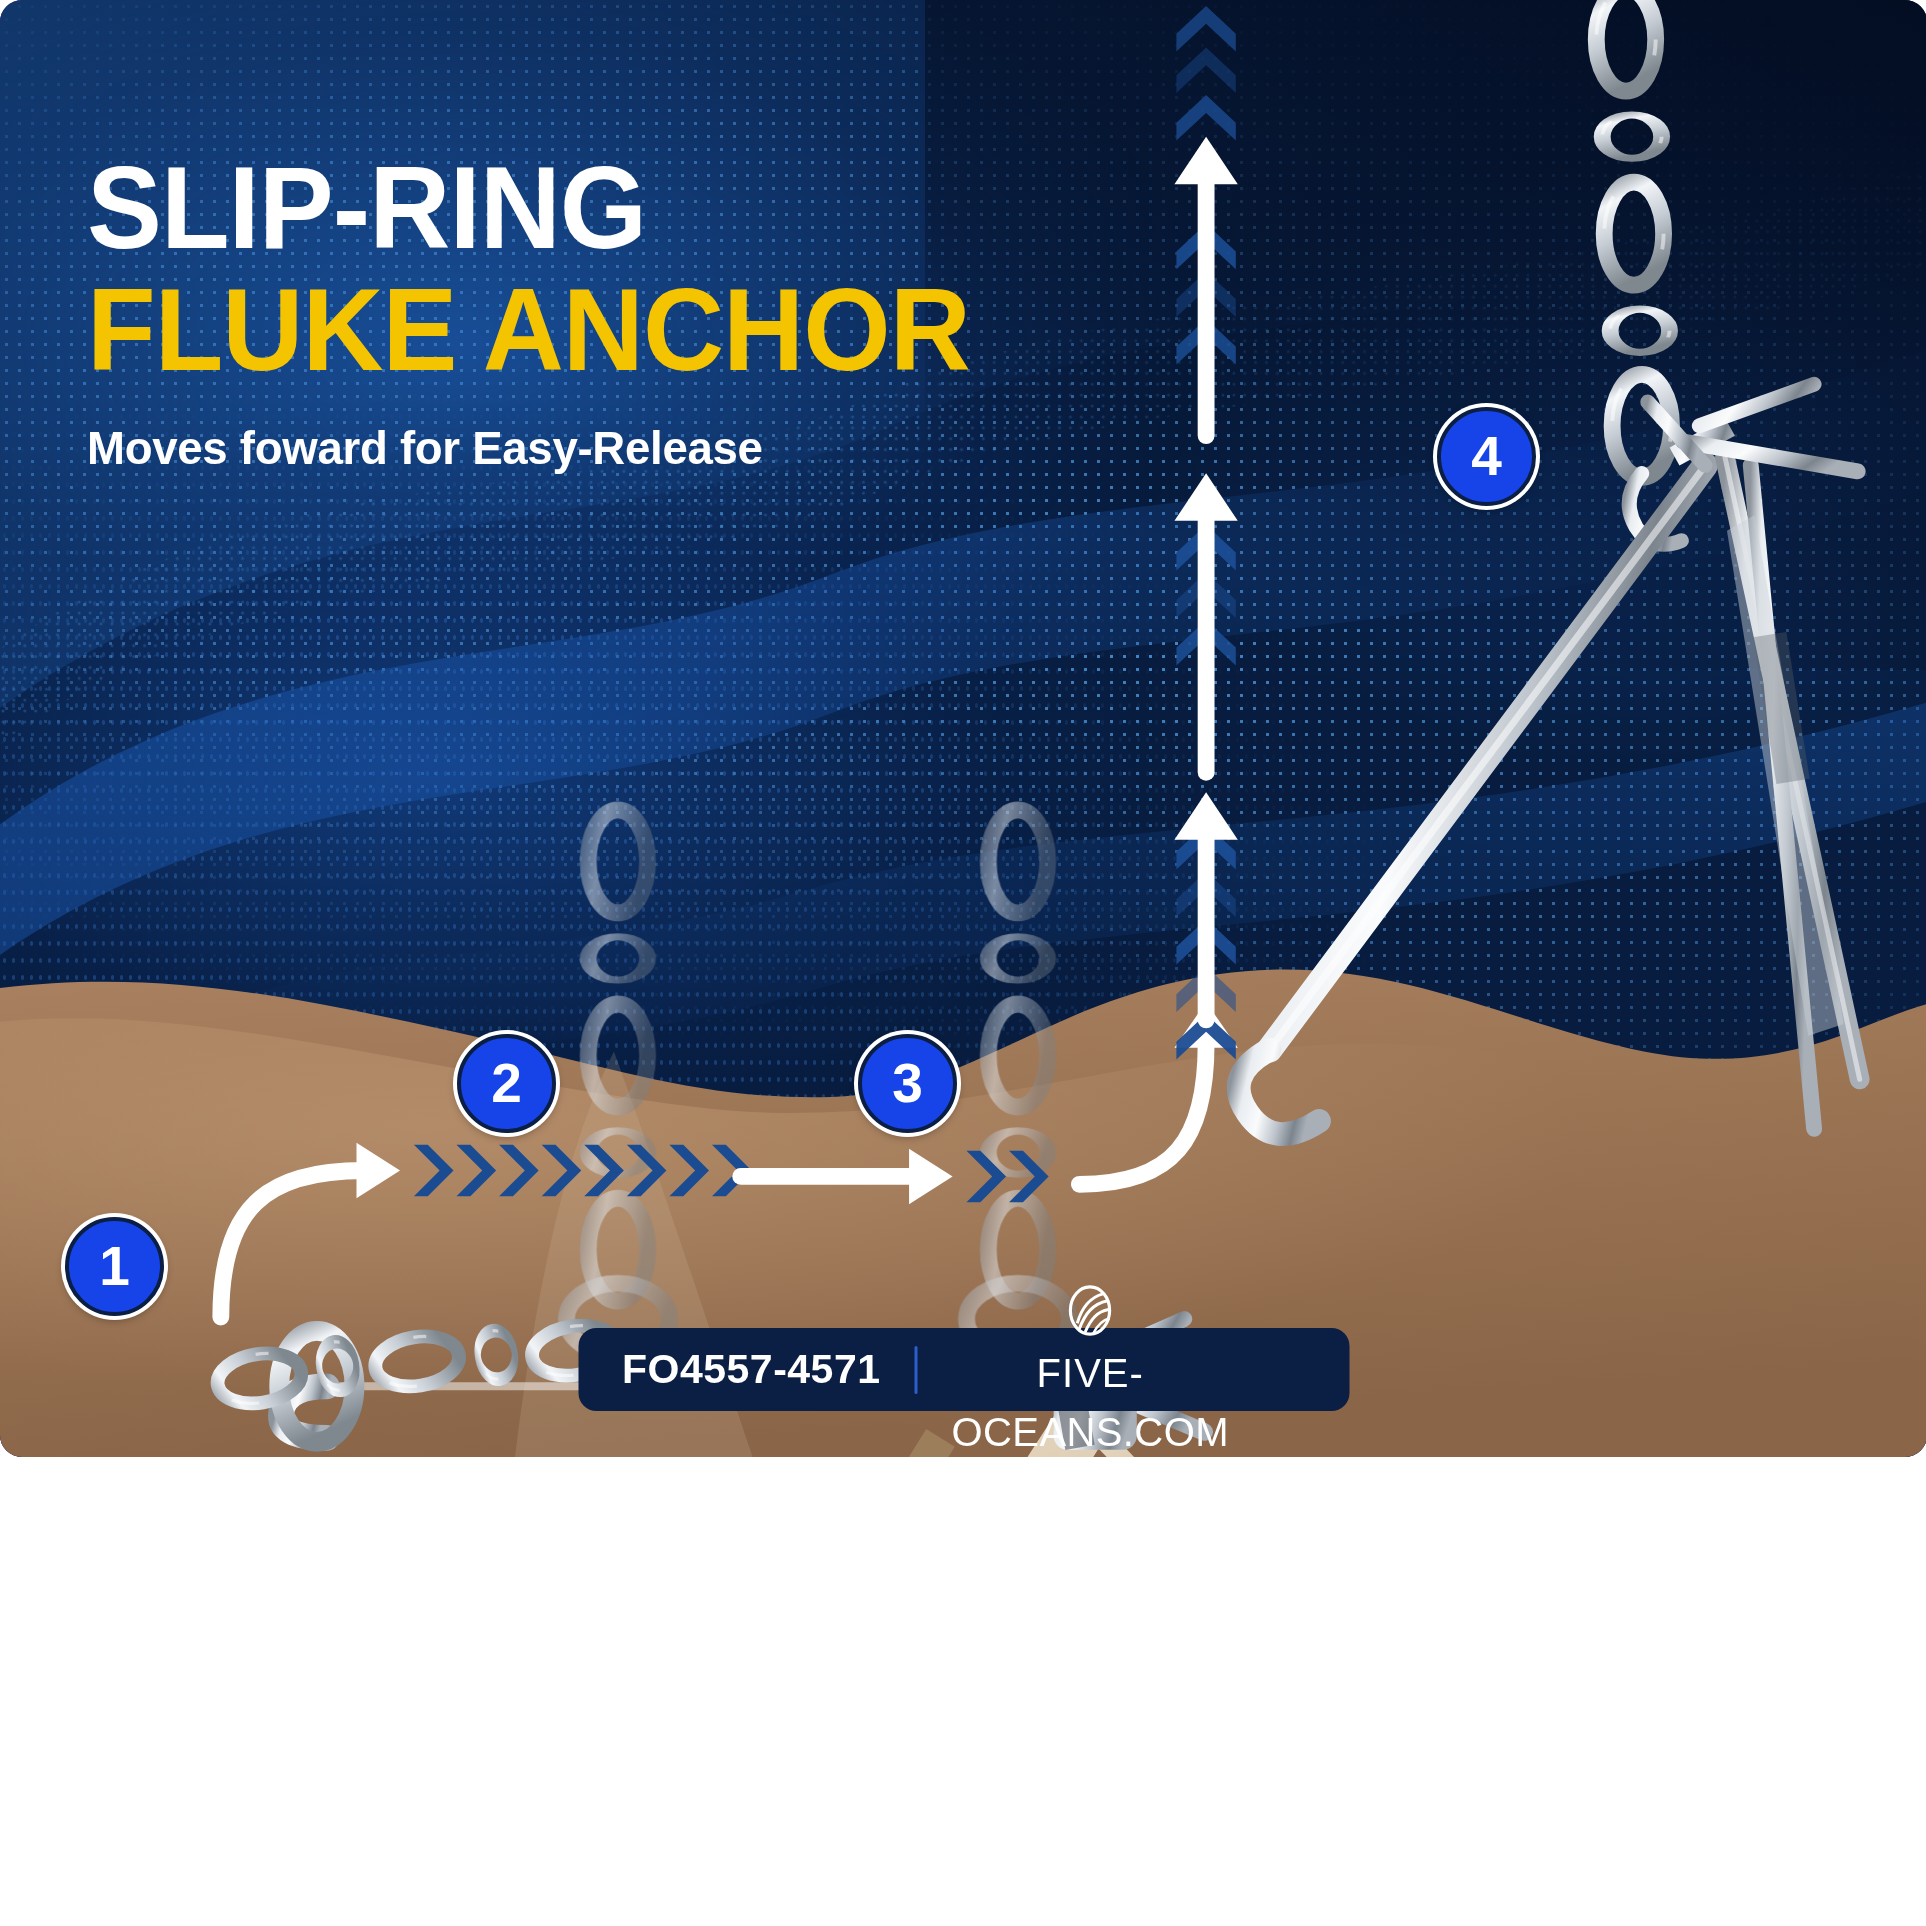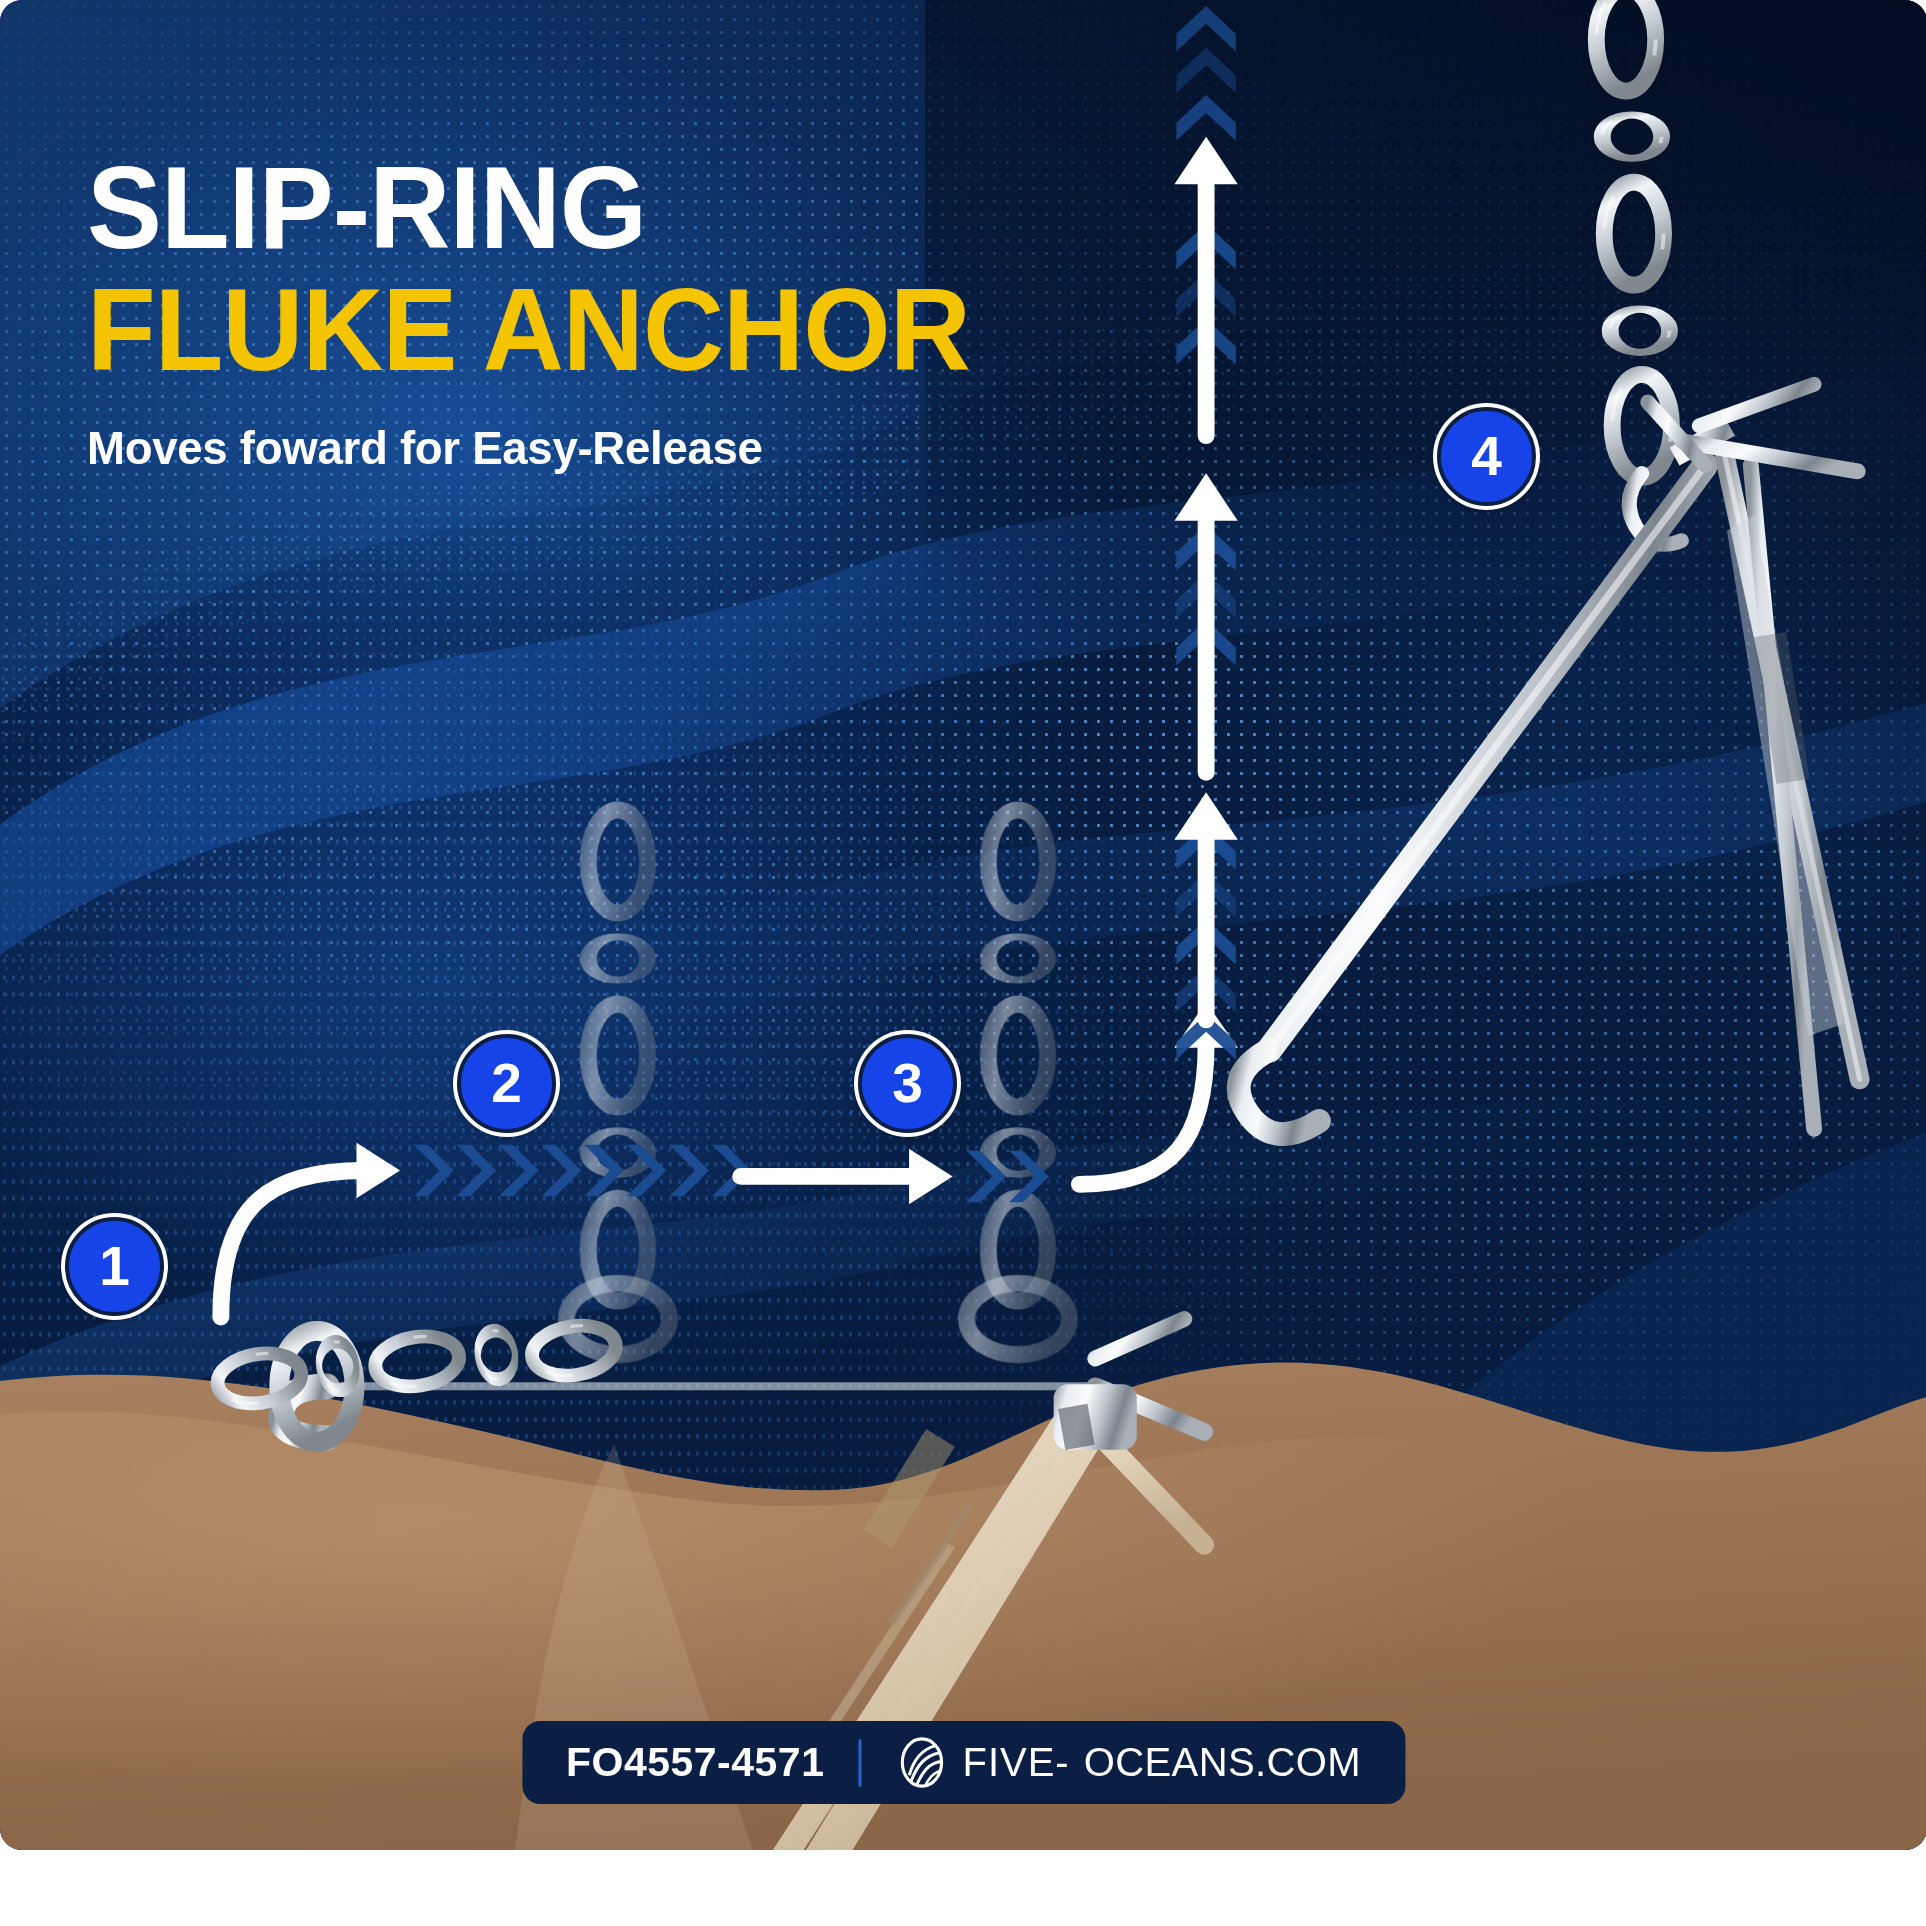--- a/index.html
+++ b/index.html
@@ -1,21 +1,21 @@
 <!DOCTYPE html>
 <html><head>
 <meta charset="utf-8">
 <title>Slip-Ring Fluke Anchor Infographic</title>
 <style>
   html,body{margin:0;padding:0;background:#ffffff;}
   body{width:1927px;height:1927px;overflow:hidden;
        font-family:"Liberation Sans","DejaVu Sans",sans-serif;}
 
   #poster{
-    position:relative;width:1927px;height:1850px;
+    position:relative;width:1927px;height:1457px;
     border-radius:22px;overflow:hidden;background:#701a75;
   }
 
   
   .bg-base{position:absolute;inset:0;
     background:
       radial-gradient(150% 95% at 16% 18%, #123A74 0%, #0C2A58 32%, #07ensure 0%),
       linear-gradient(160deg,#0A2550 0%,#071C3E 45%,#05142D 100%);
     background-color:#071C3E;}
   .bg-glow-a{position:absolute;left:-12%;top:-8%;width:90%;height:70%;
@@ -67,21 +67,21 @@
     color:#FFFFFF;font-size:55px;font-weight:bold;line-height:1;
     font-family:"Liberation Sans","DejaVu Sans",sans-serif;}
 
   
   .footer{position:absolute;left:50%;transform:translateX(-50%);
     bottom:46px;height:83px;min-width:683px;padding:0 44px;
     background:#0B1E43;border-radius:18px;
     display:flex;align-items:center;justify-content:flex-start;gap:34px;}
   .footer .sku{color:#FFFFFF;font-size:41px;font-weight:bold;letter-spacing:0.5px;}
   .footer .divider{width:3px;height:48px;background:#2B5FCB;border-radius:2px;}
-  .footer .brandwrap{display:flex;align-items:center;gap:14px;}
+  .footer .brandwrap{display:flex;align-items:center;gap:14px;flex-direction:column;}
   .footer .brand-light{color:#FFFFFF;font-size:40px;font-weight:normal;letter-spacing:1px;}
   .footer .brand-bold{color:#FFFFFF;font-size:40px;font-weight:normal;letter-spacing:0.4px;}
 
   .arrows-layer,.hardware-layer{position:absolute;inset:0;}
   svg{display:block;overflow:visible;}
 </style>
 </head>
 <body>
 
 <div id="poster">

